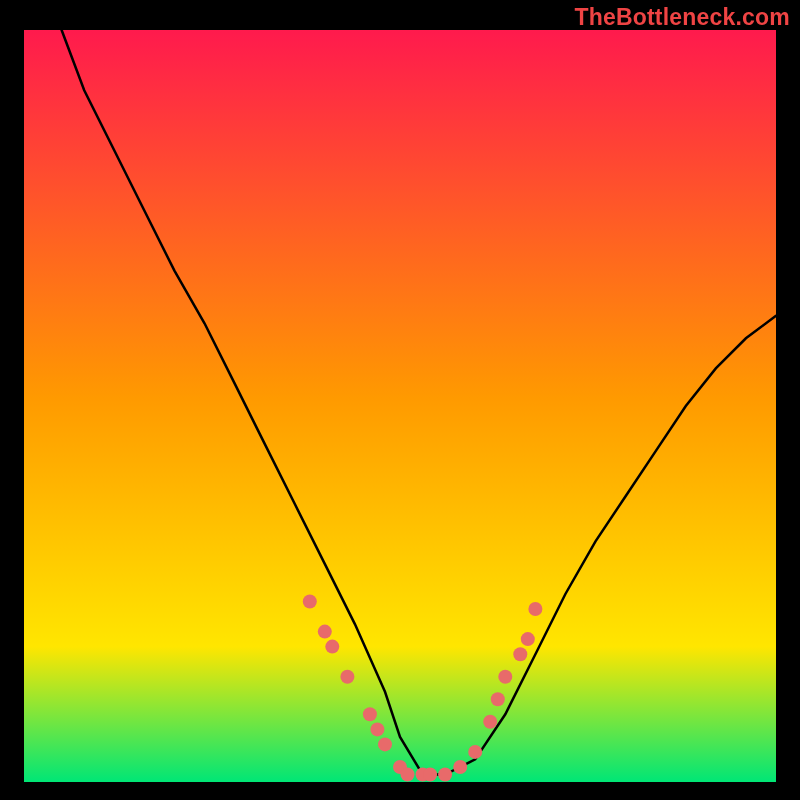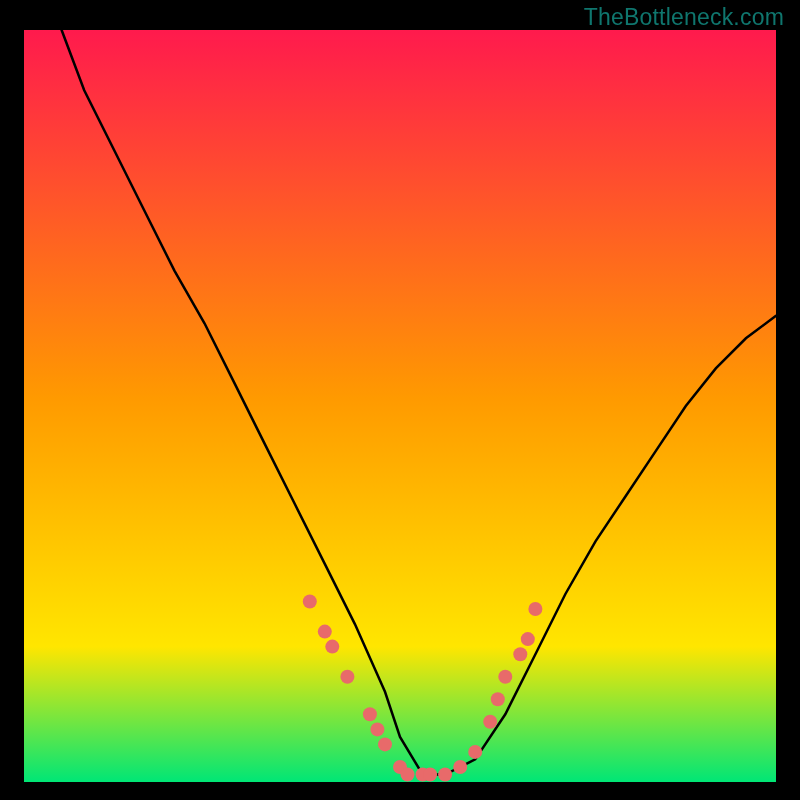--- a/index.html
+++ b/index.html
@@ -12,24 +12,24 @@
     font-family: Arial, Helvetica, sans-serif;
   }
   .chart-wrap {
     position: relative;
     width: 800px;
     height: 800px;
   }
   .watermark {
     position: absolute;
     top: 4px;
-    right: 16px;
+    right: 10px;
     font-size: 23px;
-    font-weight: 400;
-    color: #0f766e;
+    font-weight: 700;
+    color: #ef4444;
     letter-spacing: 0.2px;
     z-index: 3;
   }
   svg {
     display: block;
   }
 </style>
 </head>
 <body>
 

